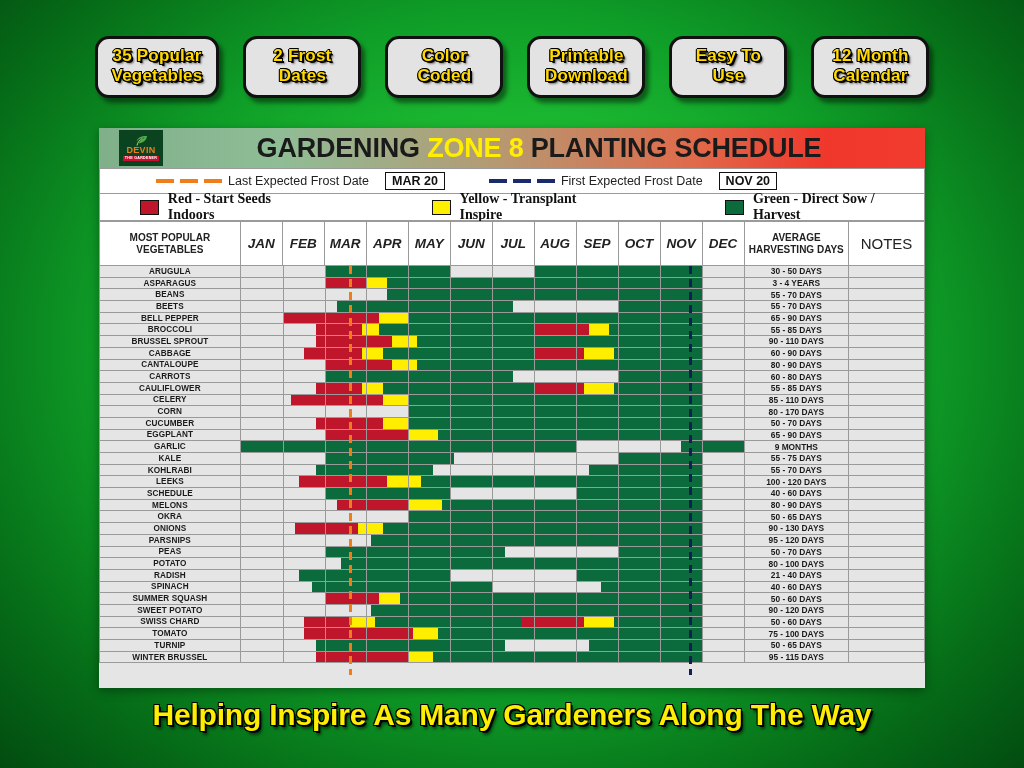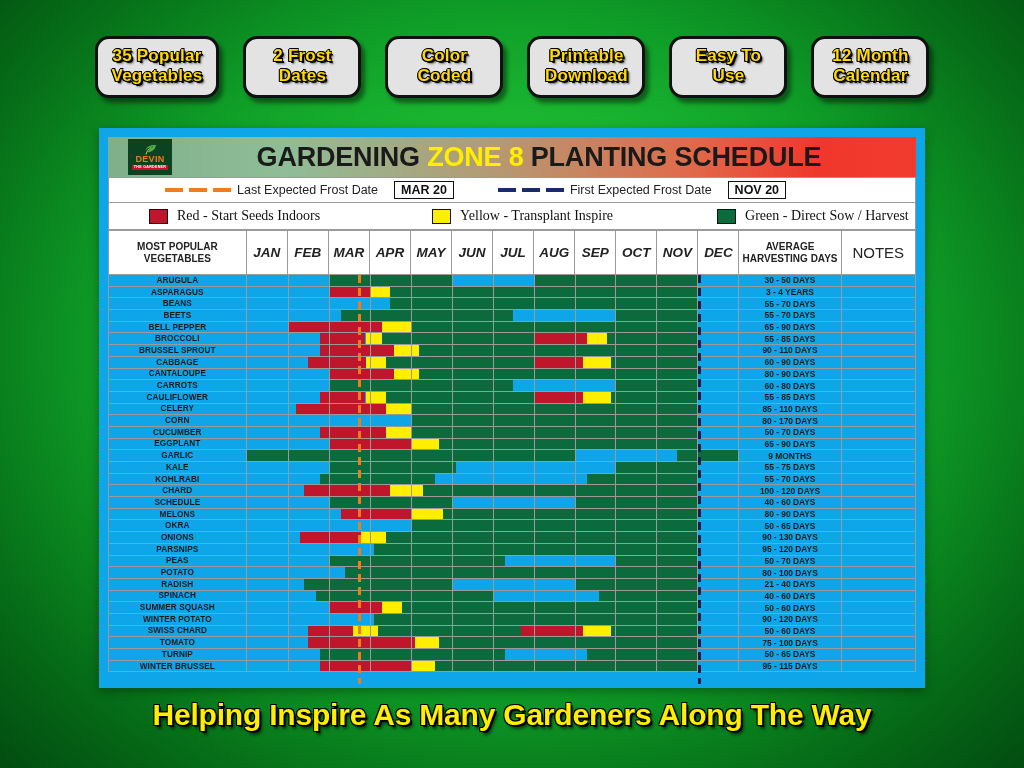--- a/index.html
+++ b/index.html
@@ -33,22 +33,21 @@
     line-height:1.18;
     letter-spacing:.2px;
     text-shadow:1px 1px 0 #000, 2px 2px 0 #000, -1px 0 0 #000, 0 -1px 0 #000, 1px -1px 0 #000, -1px 1px 0 #000, 3px 3px 2px rgba(0,0,0,.5);
   }
 
   
   #poster {
     position:absolute;
     left:99px; top:128px;
     width:826px; height:560px;
-    background:#0ea5e9;
-    padding:9px;
+    background:#e5e5e5;
     box-shadow:0 3px 10px rgba(0,0,0,.35);
   }
 
   
   #title-bar {
     height:40px;
     background:linear-gradient(90deg,#7fb08a 0%,#8fbd96 22%,#b39b74 47%,#e06a4a 72%,#f0372c 88%,#f23b2f 100%);
     display:flex; align-items:center;
     position:relative;
   }
@@ -72,21 +71,21 @@
   #title-text .zone { color:#ffee00; }
 
   
   .legend-row {
     border:1px solid #9a9a9a;
     border-top:none;
     display:flex; align-items:center;
     background:#fff;
   }
   #frost-legend { height:26px; border-top:1px solid #9a9a9a; }
-  #color-legend { height:27px; }
+  #color-legend { height:27px;font-weight:bold; }
 
   .frost-seg { display:flex; align-items:center; gap:6px; }
   .dash { width:18px; height:4px; display:inline-block; }
   .dash.orange { background:#f07d1c; }
   .dash.navy { background:#1b2a6b; }
   .frost-label { font-size:12.5px; color:#222; }
   .date-box {
     border:1.6px solid #111; font-weight:bold; font-size:12.5px;
     padding:1px 6px; color:#111; background:#fff; margin-left:10px;
   }
@@ -609,21 +608,21 @@
               <div style="position: absolute; top: 0px; bottom: 0px; width: 1px; background: rgb(154, 154, 154); left: 58.3333%;"></div>
               <div style="position: absolute; top: 0px; bottom: 0px; width: 1px; background: rgb(154, 154, 154); left: 66.6667%;"></div>
               <div style="position: absolute; top: 0px; bottom: 0px; width: 1px; background: rgb(154, 154, 154); left: 75%;"></div>
               <div style="position: absolute; top: 0px; bottom: 0px; width: 1px; background: rgb(154, 154, 154); left: 83.3333%;"></div>
               <div style="position: absolute; top: 0px; bottom: 0px; width: 1px; background: rgb(154, 154, 154); left: 91.6667%;"></div>
             </td>
             <td class="days">55 - 70 DAYS</td>
             <td></td>
           </tr>
           <tr>
-            <td class="veg-name">CHARD</td>
+            <td class="veg-name">LEEKS</td>
             <td class="track" colspan="12">
               <div class="bar r" style="left: 11.6667%; width: 17.5%;"></div>
               <div class="bar y" style="left: 29.1667%; width: 6.66667%;"></div>
               <div class="bar g" style="left: 35.8333%; width: 55.8333%;"></div>
               <div style="position: absolute; top: 0px; bottom: 0px; width: 1px; background: rgb(154, 154, 154); left: 8.33333%;"></div>
               <div style="position: absolute; top: 0px; bottom: 0px; width: 1px; background: rgb(154, 154, 154); left: 16.6667%;"></div>
               <div style="position: absolute; top: 0px; bottom: 0px; width: 1px; background: rgb(154, 154, 154); left: 25%;"></div>
               <div style="position: absolute; top: 0px; bottom: 0px; width: 1px; background: rgb(154, 154, 154); left: 33.3333%;"></div>
               <div style="position: absolute; top: 0px; bottom: 0px; width: 1px; background: rgb(154, 154, 154); left: 41.6667%;"></div>
               <div style="position: absolute; top: 0px; bottom: 0px; width: 1px; background: rgb(154, 154, 154); left: 50%;"></div>
@@ -830,21 +829,21 @@
               <div style="position: absolute; top: 0px; bottom: 0px; width: 1px; background: rgb(154, 154, 154); left: 58.3333%;"></div>
               <div style="position: absolute; top: 0px; bottom: 0px; width: 1px; background: rgb(154, 154, 154); left: 66.6667%;"></div>
               <div style="position: absolute; top: 0px; bottom: 0px; width: 1px; background: rgb(154, 154, 154); left: 75%;"></div>
               <div style="position: absolute; top: 0px; bottom: 0px; width: 1px; background: rgb(154, 154, 154); left: 83.3333%;"></div>
               <div style="position: absolute; top: 0px; bottom: 0px; width: 1px; background: rgb(154, 154, 154); left: 91.6667%;"></div>
             </td>
             <td class="days">50 - 60 DAYS</td>
             <td></td>
           </tr>
           <tr>
-            <td class="veg-name">WINTER POTATO</td>
+            <td class="veg-name">SWEET POTATO</td>
             <td class="track" colspan="12">
               <div class="bar g" style="left: 25.8333%; width: 65.8333%;"></div>
               <div style="position: absolute; top: 0px; bottom: 0px; width: 1px; background: rgb(154, 154, 154); left: 8.33333%;"></div>
               <div style="position: absolute; top: 0px; bottom: 0px; width: 1px; background: rgb(154, 154, 154); left: 16.6667%;"></div>
               <div style="position: absolute; top: 0px; bottom: 0px; width: 1px; background: rgb(154, 154, 154); left: 25%;"></div>
               <div style="position: absolute; top: 0px; bottom: 0px; width: 1px; background: rgb(154, 154, 154); left: 33.3333%;"></div>
               <div style="position: absolute; top: 0px; bottom: 0px; width: 1px; background: rgb(154, 154, 154); left: 41.6667%;"></div>
               <div style="position: absolute; top: 0px; bottom: 0px; width: 1px; background: rgb(154, 154, 154); left: 50%;"></div>
               <div style="position: absolute; top: 0px; bottom: 0px; width: 1px; background: rgb(154, 154, 154); left: 58.3333%;"></div>
               <div style="position: absolute; top: 0px; bottom: 0px; width: 1px; background: rgb(154, 154, 154); left: 66.6667%;"></div>

